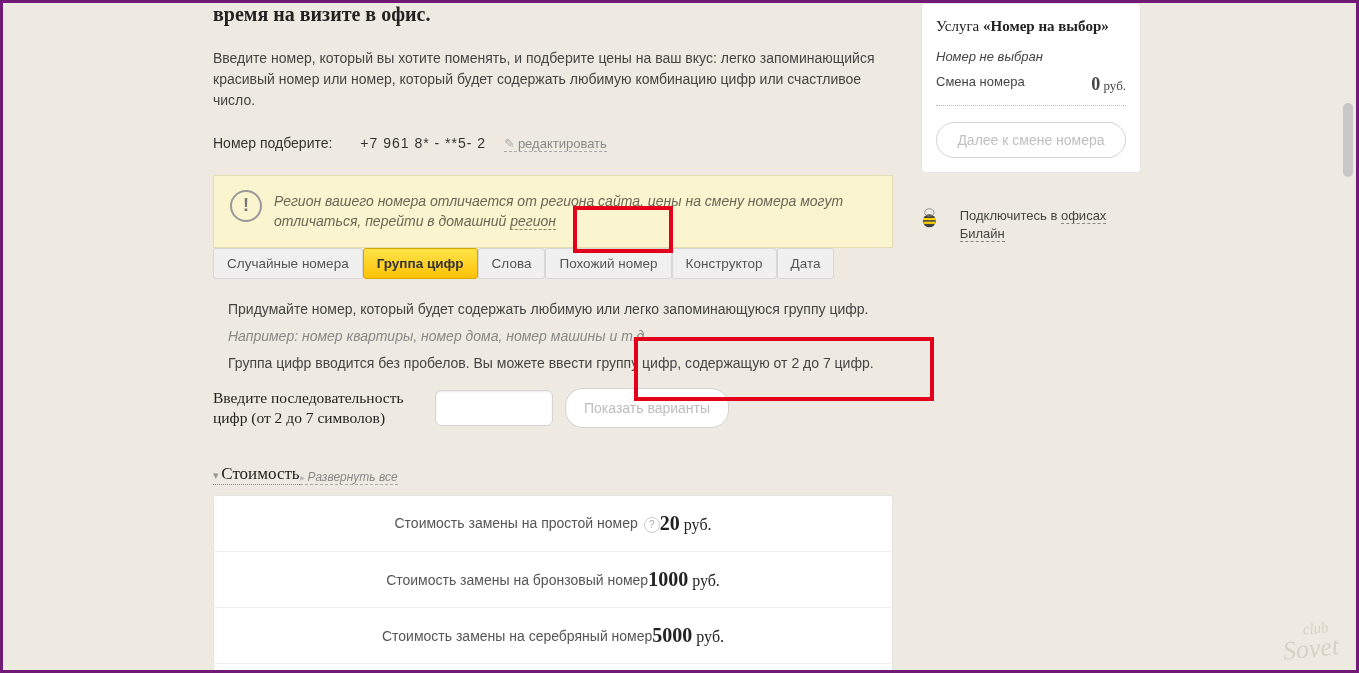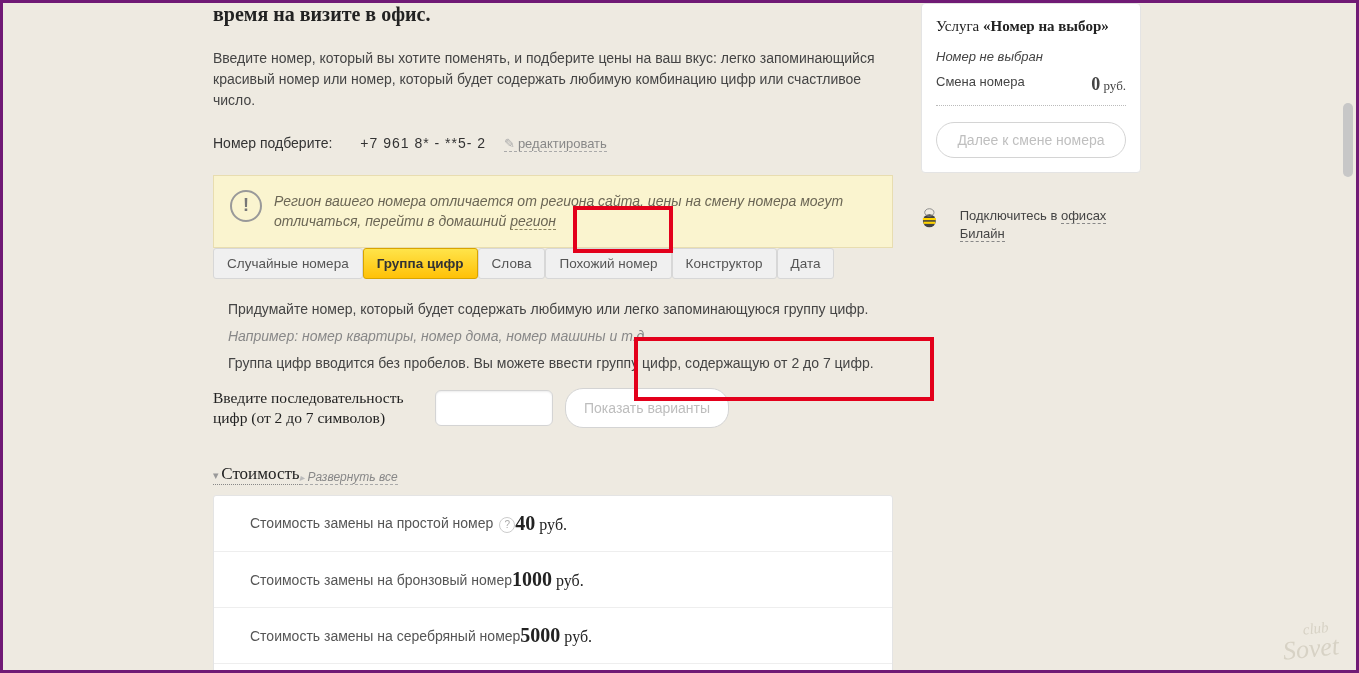--- a/index.html
+++ b/index.html
@@ -27,21 +27,21 @@
   .input-row{display:flex;align-items:center;gap:12px;margin:14px 0 36px 0}
   .input-label{width:210px;font-family:Georgia,serif;font-size:15.5px;color:#222;line-height:1.3}
   .seq-input{width:96px;height:34px;border:1px solid #d4d4d4;border-radius:6px;padding:0 10px;font-size:14px;box-shadow:inset 0 1px 2px rgba(0,0,0,.08)}
   .show-btn{height:40px;padding:0 18px;border:1px solid #d4d4d4;border-radius:18px;background:#fff;color:#bdbdbd;font-size:14px;cursor:default}
   .section-head{display:flex;align-items:flex-end;margin-bottom:10px}
   .section-title{font-family:Georgia,serif;font-size:17px;color:#222;border-bottom:1px dotted #888}
   .section-title::before{content:"▾ ";font-size:11px;color:#999}
   .expand-all{font-size:12px;font-style:italic;color:#888;border-bottom:1px dashed #aaa;cursor:pointer}
   .expand-all::before{content:"▸ ";font-size:10px;color:#bbb}
   .price-table{border:1px solid #e4e4e4;border-radius:3px;background:#fff}
-  .price-row{display:flex;justify-content:flex-start;align-items:center;padding:16px 36px;border-bottom:1px solid #eee}
+  .price-row{display:flex;justify-content:center;align-items:center;padding:16px 36px;border-bottom:1px solid #eee}
   .price-row:last-child{border-bottom:none}
   .price-label{color:#555;font-size:14px}
   .help{display:inline-block;width:14px;height:14px;border:1px solid #ccc;border-radius:50%;font-size:10px;color:#aaa;text-align:center;line-height:13px;margin-left:6px;cursor:help}
   .price-val{font-family:Georgia,serif;color:#222;font-size:16px}
   .price-val .amt{font-size:20px;font-weight:bold;margin-right:4px}
   .side-card{background:#fff;border:1px solid #e4e4e4;border-radius:4px;padding:14px;margin-bottom:34px}
   .svc-title{font-family:Georgia,serif;font-size:15px;color:#222;margin-bottom:14px}
   .svc-title b{font-weight:bold}
   .svc-line{display:flex;justify-content:space-between;font-size:13px;margin-bottom:10px;color:#444;font-style:italic}
   .svc-line.total{border-bottom:1px dotted #bbb;padding-bottom:10px;font-style:normal}
@@ -98,21 +98,21 @@
     </div>
 
     <div class="section-head">
       <span class="section-title">Стоимость</span>
       <span class="expand-all">Развернуть все</span>
     </div>
 
     <div class="price-table" id="price-table">
           <div class="price-row">
             <div class="price-label">Стоимость замены на простой номер<span class="help">?</span></div>
-            <div class="price-val"><span class="amt">40</span>руб.</div>
+            <div class="price-val"><span class="amt">20</span>руб.</div>
           </div>
           <div class="price-row">
             <div class="price-label">Стоимость замены на бронзовый номер</div>
             <div class="price-val"><span class="amt">1000</span>руб.</div>
           </div>
           <div class="price-row">
             <div class="price-label">Стоимость замены на серебряный номер</div>
             <div class="price-val"><span class="amt">5000</span>руб.</div>
           </div>
           <div class="price-row"></div>

